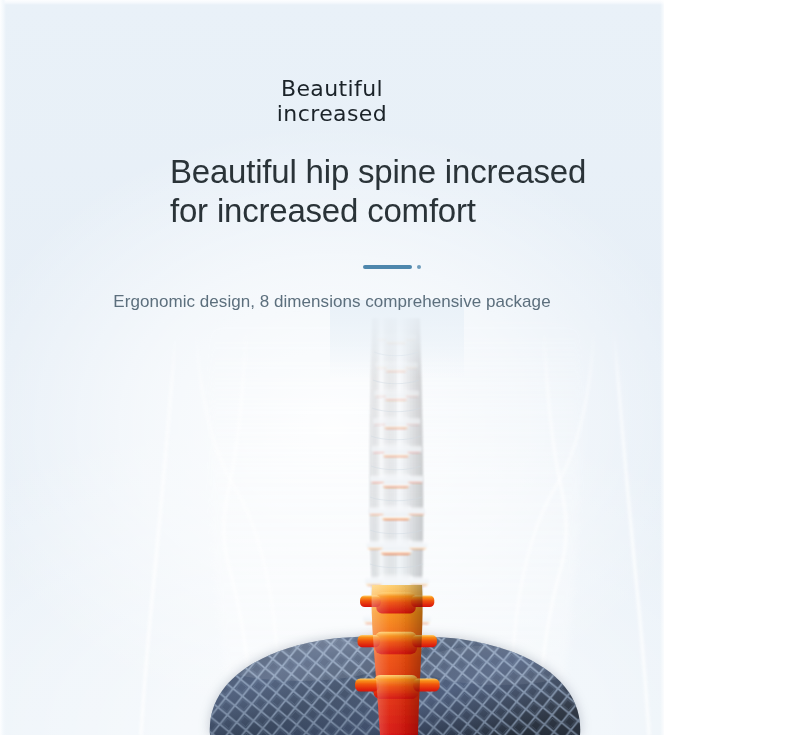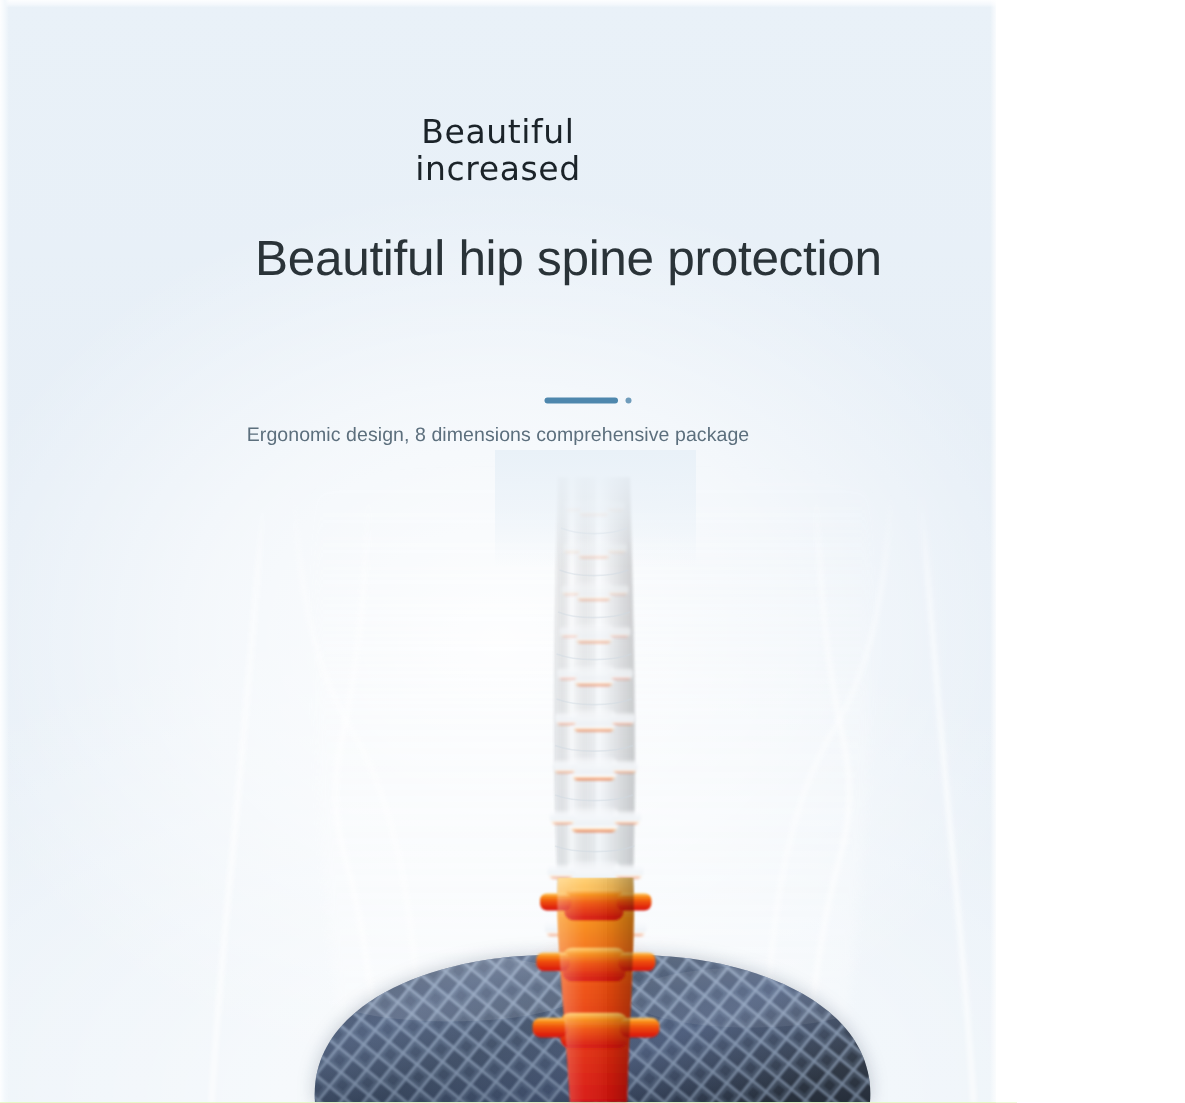--- a/index.html
+++ b/index.html
@@ -6,21 +6,21 @@
   html, body {
     margin: 0;
     padding: 0;
     background: #ffffff;
   }
   #stage {
     position: relative;
     width: 664px;
     height: 735px;
     overflow: hidden;
-    background: #bef264;
+    background: #5eead4;
     font-family: "Liberation Sans", sans-serif;
     -webkit-font-smoothing: antialiased;
   }
 
   
   .bg-base {
     position: absolute;
     inset: 0;
     background:
       radial-gradient(ellipse 520px 420px at 50% 58%, rgba(255,255,255,0.92) 0%, rgba(255,255,255,0.55) 38%, rgba(255,255,255,0.0) 72%),
@@ -104,24 +104,24 @@
     left: 417px;
     top: 2px;
     width: 4px;
     height: 4px;
     border-radius: 50%;
     background: #6f9cbb;
   }
   .subtitle {
     position: absolute;
     left: 0; right: 0;
-    top: 281px;
+    top: 293px;
     text-align: center;
     font-family: "Liberation Sans", sans-serif;
-    font-size: 13px;
+    font-size: 17px;
     line-height: 17px;
     color: #5c6f7d;
     letter-spacing: 0.05px;
   }
 
   
   .spine-layer {
     position: absolute;
     left: 0;
     top: 0;
@@ -335,21 +335,22 @@
       <path d="M372 0 C 370 35, 376 80, 380 150 L 418 150 C 420 80, 424 35, 422 0 Z" fill="url(#tailShadeX)" filter="url(#cushionBlur)"></path>
     </g>
   </svg>
 
   <div class="brand-wrap">
     <div class="brand-line">Beautiful</div>
     <div class="brand-line">increased</div>
   </div>
 
   <div class="headline-wrap">
-    <div class="headline-line">Beautiful hip spine protection</div>
+    <div class="headline-line">Beautiful hip spine increased</div>
+    <div class="headline-line">for increased comfort</div>
   </div>
 
   <div class="divider">
     <div class="divider-bar"></div>
     <div class="divider-dot"></div>
   </div>
 
   <div class="subtitle">Ergonomic design, 8 dimensions comprehensive package</div>
 
   <div class="edge-top"></div>

